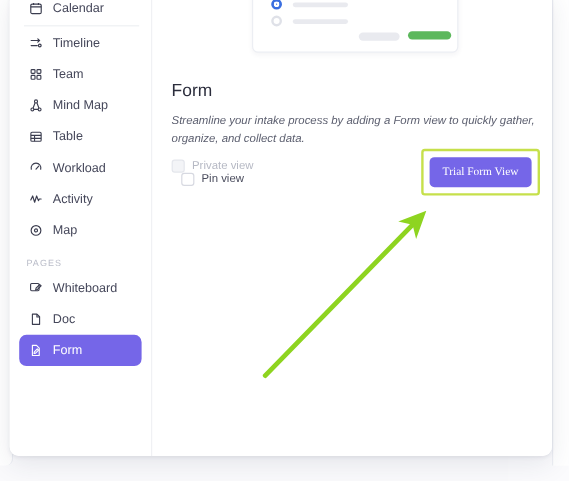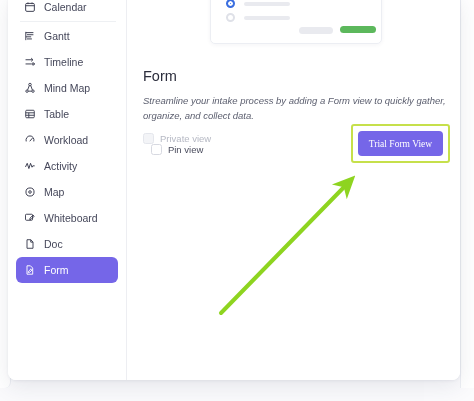--- a/index.html
+++ b/index.html
@@ -222,39 +222,42 @@
         <span class="ico">
           <svg width="12" height="12" viewBox="0 0 16 16" fill="none" stroke="currentColor" stroke-width="1.3">
             <rect x="2.2" y="3.2" width="11.6" height="10.6" rx="1.6"></rect>
             <path d="M2.2 6.3h11.6M5.3 2v2.2M10.7 2v2.2"></path>
           </svg>
         </span>
         <span class="lbl">Calendar</span>
       </div>
       <div class="side-sep"></div>
 
-      <div class="side-item">
-        <span class="ico">
-          <svg width="12" height="12" viewBox="0 0 16 16" fill="none" stroke="currentColor" stroke-width="1.3" stroke-linecap="round">
-            <path d="M3 3.5h9M4.5 6.3h7.5M3 9.1h6M4.5 11.9h5.5M2.4 3v10"></path>
-          </svg>
-        </span>
-        <span class="lbl">Gantt</span>
-      </div>
 
       <div class="side-item">
         <span class="ico">
           <svg width="12" height="12" viewBox="0 0 16 16" fill="none" stroke="currentColor" stroke-width="1.3" stroke-linecap="round">
             <path d="M2.6 5h8.3M10 3.2l1.9 1.8-1.9 1.8M2.6 10.6h6.8"></path>
             <circle cx="12.2" cy="10.6" r="1.5"></circle>
           </svg>
         </span>
         <span class="lbl">Timeline</span>
       </div>
 
+      <div class="side-item">
+        <span class="ico">
+          <svg width="12" height="12" viewBox="0 0 16 16" fill="none" stroke="currentColor" stroke-width="1.3">
+            <rect x="2.6" y="2.6" width="4.3" height="4.3" rx="0.9"></rect>
+            <rect x="9.1" y="2.6" width="4.3" height="4.3" rx="0.9"></rect>
+            <rect x="2.6" y="9.1" width="4.3" height="4.3" rx="0.9"></rect>
+            <rect x="9.1" y="9.1" width="4.3" height="4.3" rx="0.9"></rect>
+          </svg>
+        </span>
+        <span class="lbl">Team</span>
+      </div>
 
       <div class="side-item">
         <span class="ico">
           <svg width="12" height="12" viewBox="0 0 16 16" fill="none" stroke="currentColor" stroke-width="1.25">
             <circle cx="8" cy="3.4" r="1.7"></circle>
             <circle cx="4" cy="12.2" r="1.6"></circle>
             <circle cx="12" cy="12.2" r="1.6"></circle>
             <path d="M7 4.8 4.8 10.7M9 4.8l2.2 5.9M5.5 12.2h5"></path>
           </svg>
         </span>
@@ -293,20 +296,21 @@
       <div class="side-item">
         <span class="ico">
           <svg width="12" height="12" viewBox="0 0 16 16" fill="none" stroke="currentColor" stroke-width="1.3">
             <circle cx="8" cy="8" r="5.4"></circle>
             <circle cx="8" cy="8" r="1.7"></circle>
           </svg>
         </span>
         <span class="lbl">Map</span>
       </div>
 
+      <div class="pages-label">PAGES</div>
 
       <div class="side-item">
         <span class="ico">
           <svg width="12" height="12" viewBox="0 0 16 16" fill="none" stroke="currentColor" stroke-width="1.25">
             <rect x="2" y="3" width="9.4" height="8" rx="1.2"></rect>
             <path d="M13.6 5.6 9.6 9.6l-2 .5.5-2 4-4z" fill="none"></path>
           </svg>
         </span>
         <span class="lbl">Whiteboard</span>
       </div>

